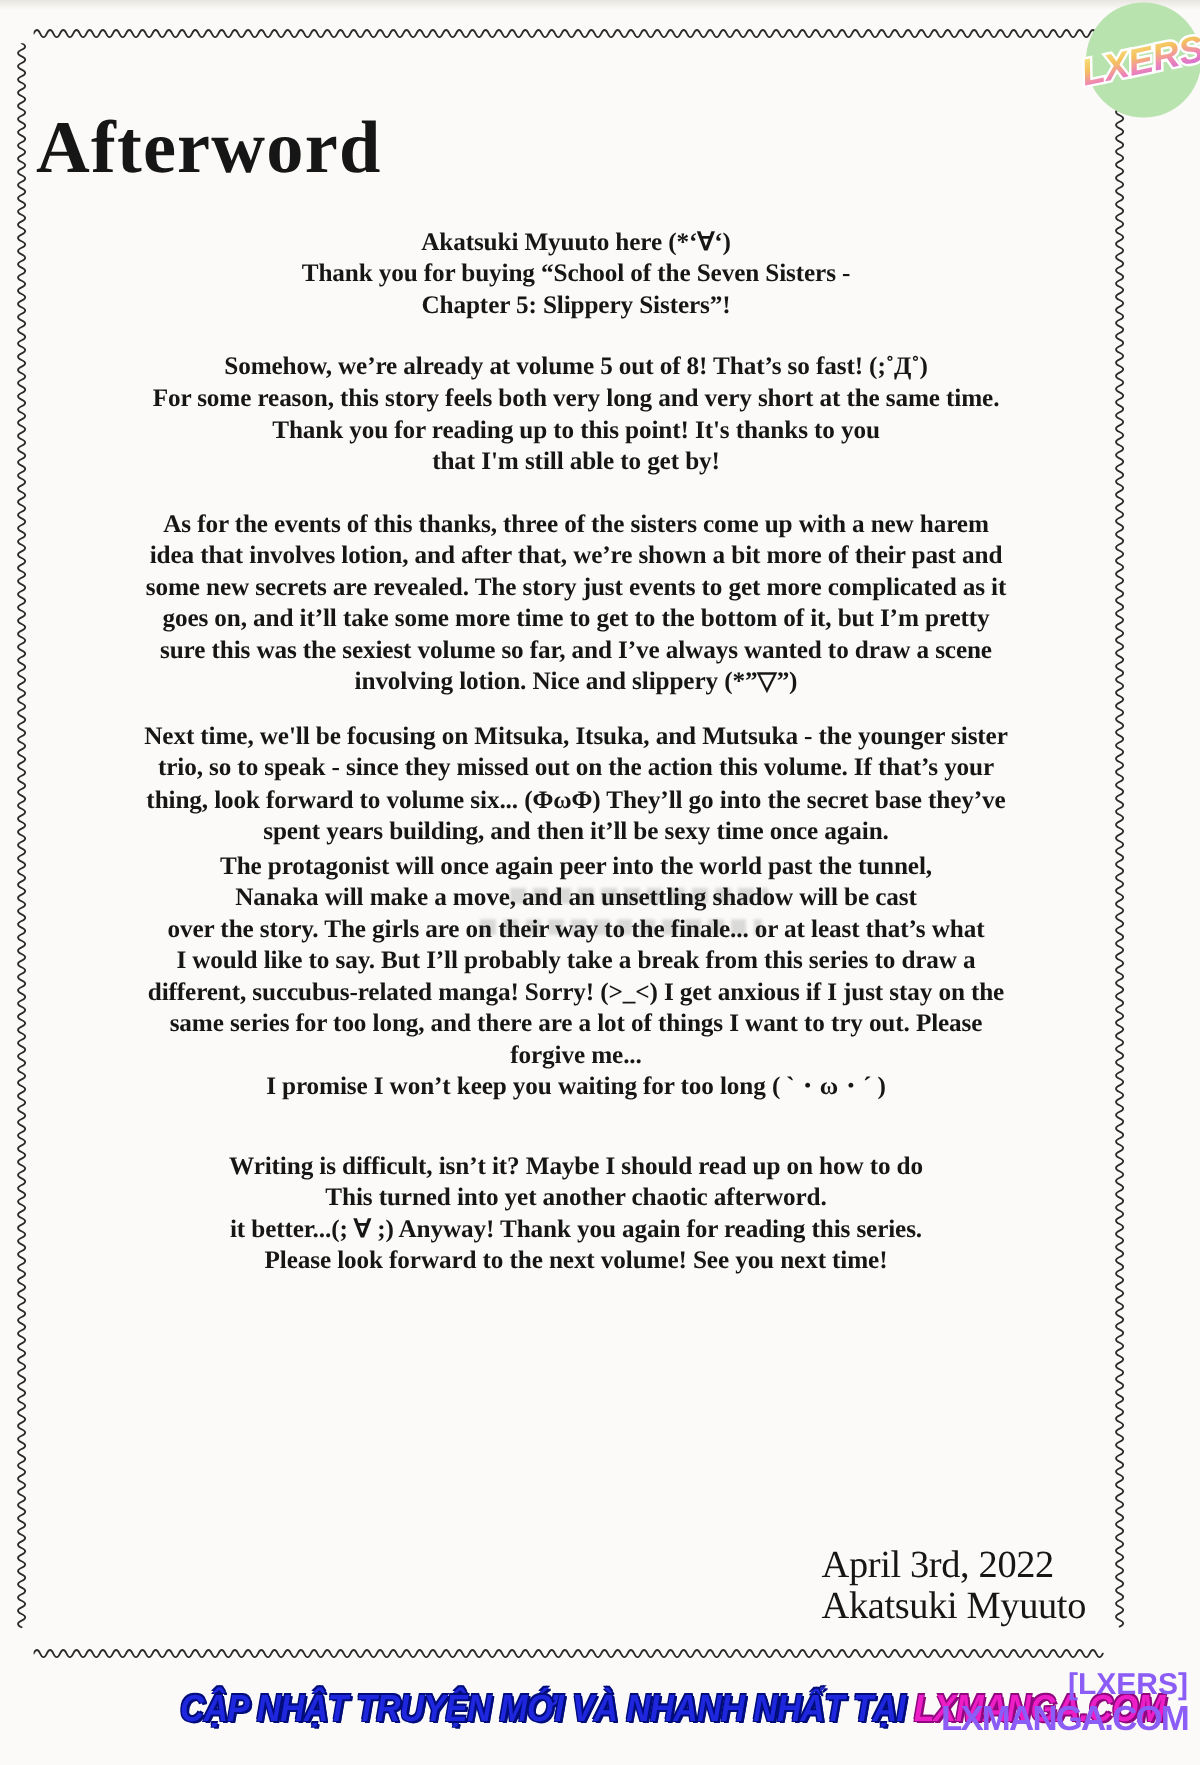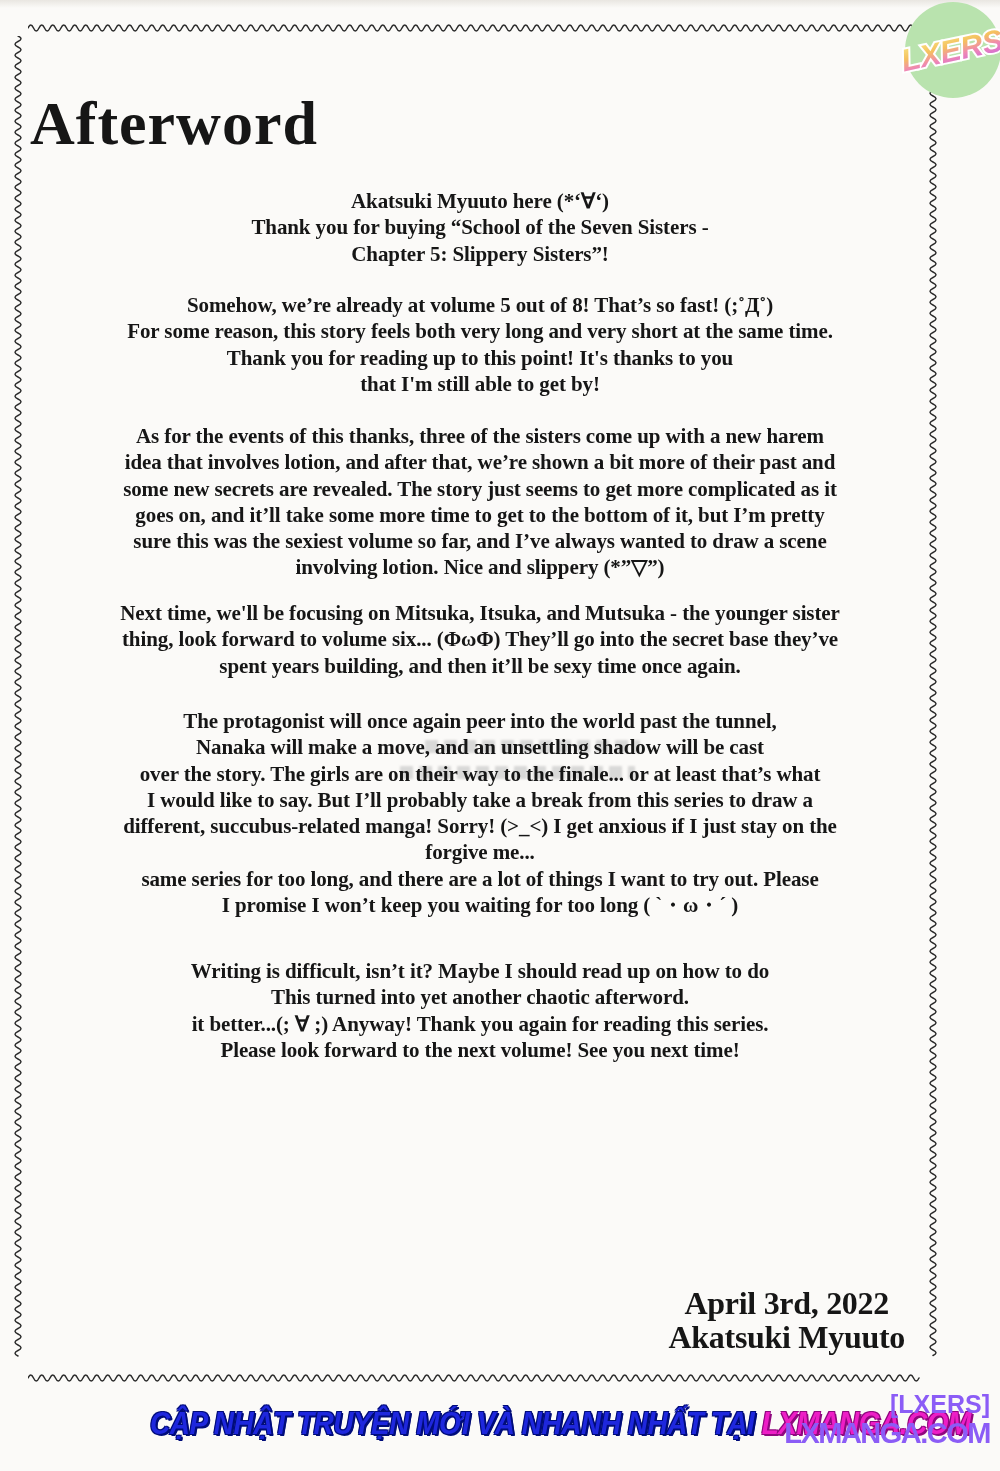--- a/index.html
+++ b/index.html
@@ -35,22 +35,22 @@
   .p4{top:600px;} .p5{top:708px;} .p6{top:958px;}
   
   .ghost{
     position:absolute;height:13px;z-index:1;opacity:.5;filter:blur(1.2px);
     background:repeating-linear-gradient(90deg,#b9b9b9 0 13px,rgba(185,185,185,0) 13px 19px);
   }
   .ghost1{left:425px;top:740px;width:215px;}
   .ghost2{left:400px;top:766px;width:235px;}
   
   .signature{
-    position:absolute;right:95px;top:1286px;text-align:center;
-    font-size:32px;font-weight:bold;line-height:34px;letter-spacing:-0.3px;
+    position:absolute;right:95px;top:1286px;text-align:left;
+    font-size:32px;font-weight:normal;line-height:34px;letter-spacing:-0.3px;
   }
   
   .footer-banner{
     position:absolute;left:150px;top:1406px;white-space:nowrap;z-index:3;
     font-family:"Liberation Sans", sans-serif;
     font-size:28px;font-weight:bold;font-style:italic;letter-spacing:-0.5px;
     transform:scaleY(1.12);transform-origin:left top;
   }
   .banner-main{
     color:#1e27dd;
@@ -109,43 +109,44 @@
 <div class="para p2">
   <div>Somehow, we’re already at volume 5 out of 8! That’s so fast! (;˚Д˚)</div>
   <div>For some reason, this story feels both very long and very short at the same time.</div>
   <div>Thank you for reading up to this point! It's thanks to you</div>
   <div>that I'm still able to get by!</div>
 </div>
 
 <div class="para p3">
   <div>As for the events of this thanks, three of the sisters come up with a new harem</div>
   <div>idea that involves lotion, and after that, we’re shown a bit more of their past and</div>
-  <div>some new secrets are revealed. The story just seems to get more complicated as it</div>
+  <div>some new secrets are revealed. The story just events to get more complicated as it</div>
   <div>goes on, and it’ll take some more time to get to the bottom of it, but I’m pretty</div>
   <div>sure this was the sexiest volume so far, and I’ve always wanted to draw a scene</div>
   <div>involving lotion. Nice and slippery (*”▽”)</div>
 </div>
 
 <div class="para p4">
   <div>Next time, we'll be focusing on Mitsuka, Itsuka, and Mutsuka - the younger sister</div>
+  <div>trio, so to speak - since they missed out on the action this volume. If that’s your</div>
   <div>thing, look forward to volume six... (ΦωΦ) They’ll go into the secret base they’ve</div>
   <div>spent years building, and then it’ll be sexy time once again.</div>
 </div>
 
 <div class="ghost ghost1"></div>
 <div class="ghost ghost2"></div>
 
 <div class="para p5">
   <div>The protagonist will once again peer into the world past the tunnel,</div>
   <div>Nanaka will make a move, and an unsettling shadow will be cast</div>
   <div>over the story. The girls are on their way to the finale... or at least that’s what</div>
   <div>I would like to say. But I’ll probably take a break from this series to draw a</div>
   <div>different, succubus-related manga! Sorry! (&gt;_&lt;) I get anxious if I just stay on the</div>
+  <div>same series for too long, and there are a lot of things I want to try out. Please</div>
   <div>forgive me...</div>
-  <div>same series for too long, and there are a lot of things I want to try out. Please</div>
   <div>I promise I won’t keep you waiting for too long ( `・ω・´ )</div>
 </div>
 
 <div class="para p6">
   <div>Writing is difficult, isn’t it? Maybe I should read up on how to do</div>
   <div>This turned into yet another chaotic afterword.</div>
   <div>it better...(; ∀ ;) Anyway! Thank you again for reading this series.</div>
   <div>Please look forward to the next volume! See you next time!</div>
 </div>
 

